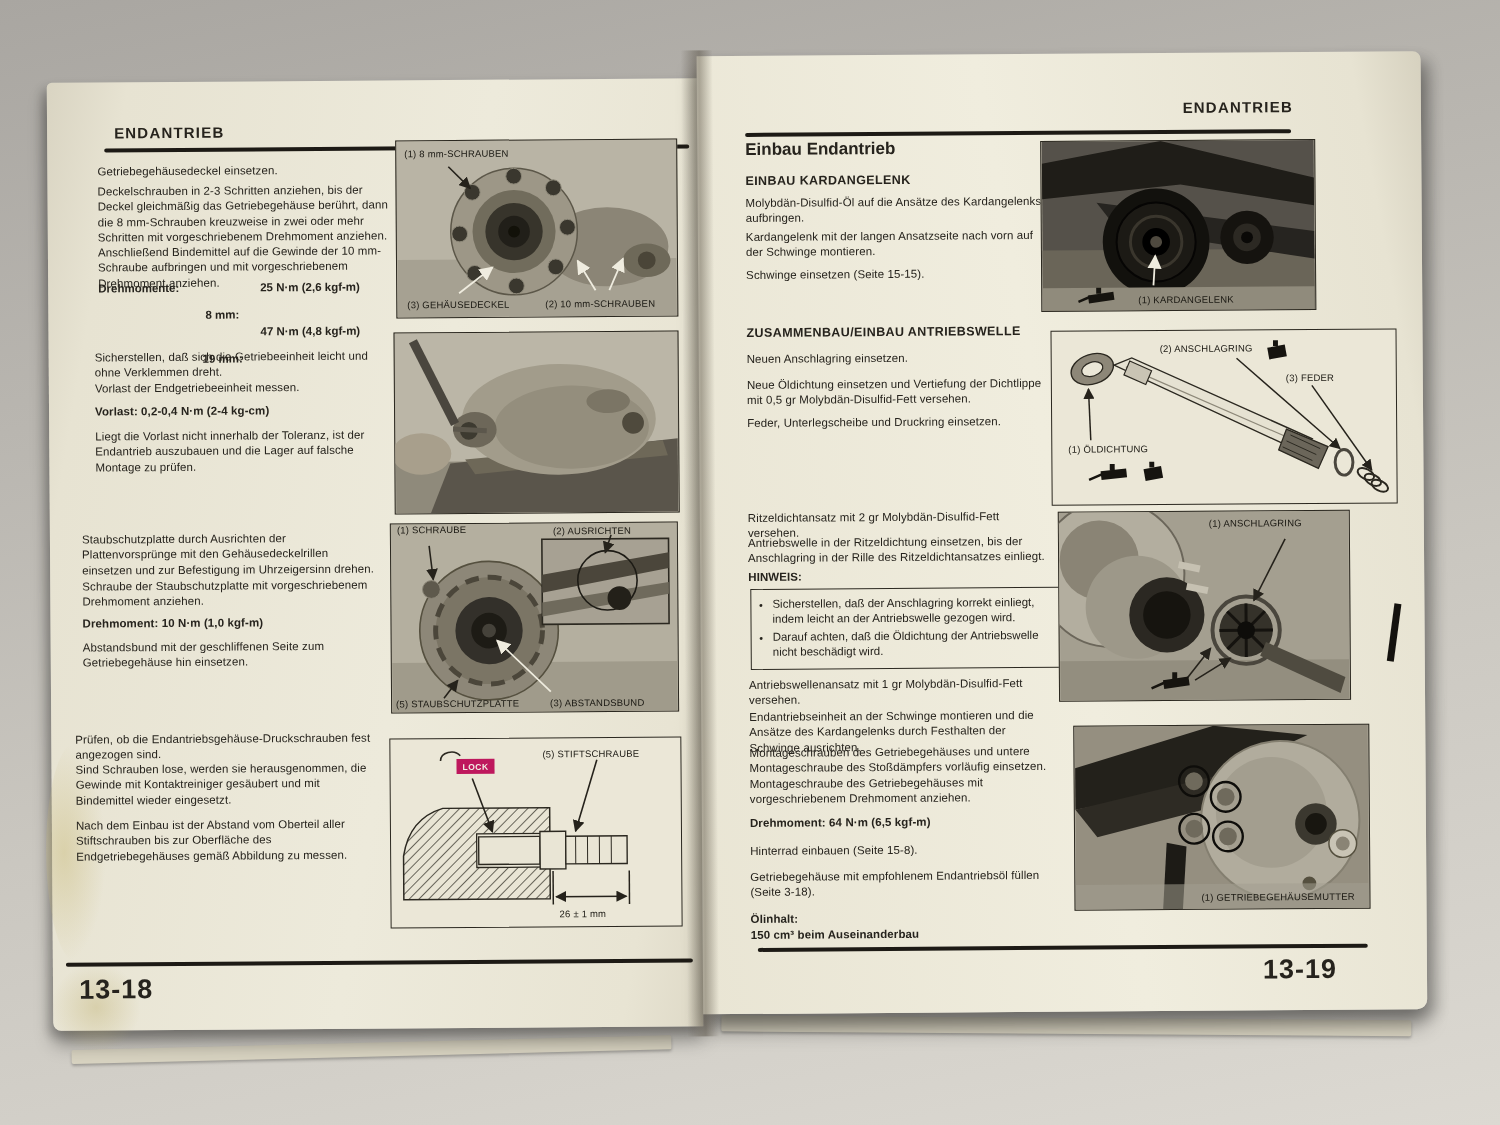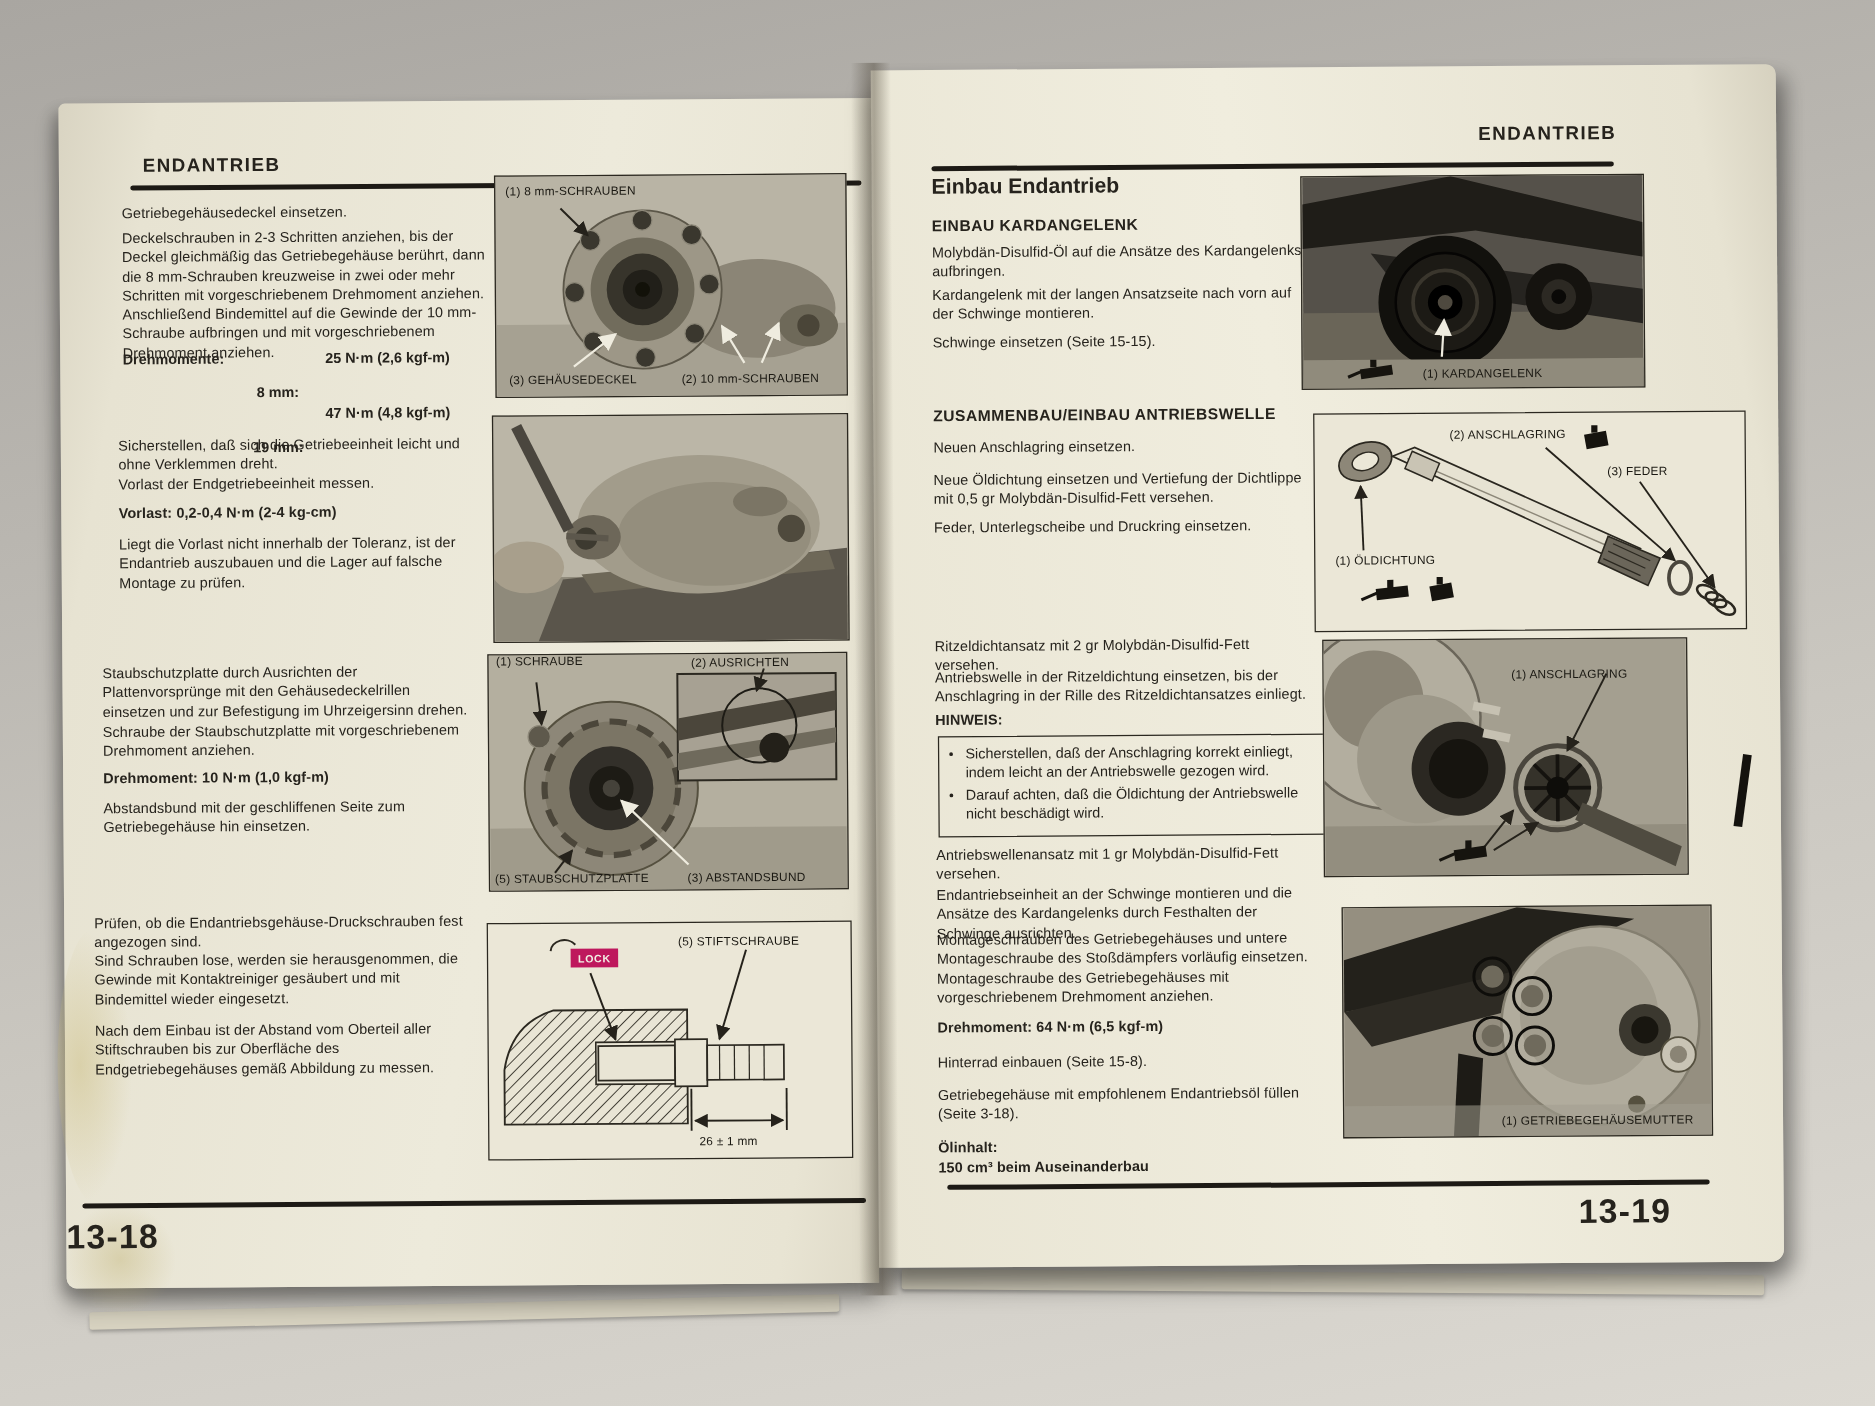--- a/index.html
+++ b/index.html
@@ -216,21 +216,21 @@
           <line x1="240" y1="134" x2="240" y2="168"></line>
           <line x1="166" y1="160" x2="237" y2="160" marker-start="url(#ahd)" marker-end="url(#ahd)"></line>
         </g>
       </svg>
       <span class="lock-badge" style="left:66px;top:20px">LOCK</span>
       <span class="lbl" style="left:152px;top:10px">(5) STIFTSCHRAUBE</span>
       <span class="lbl" style="left:168px;top:170px">26 ± 1 mm</span>
     </div>
 
     <div class="rule rule-thick" style="left:13px;top:880px;width:627px"></div>
-    <div class="pageno" style="left:0;top:892px">13-18</div>
+    <div class="pageno" style="left:26px;top:892px">13-18</div>
   </div>
 
   <div class="page page-right">
     <div class="hdr" style="right:128px;top:46px">ENDANTRIEB</div>
     <div class="rule rule-thick" style="left:48px;top:77px;width:546px"></div>
 
     <div class="title" style="left:48px;top:84px">Einbau Endantrieb</div>
     <div class="sub" style="left:48px;top:118px">EINBAU KARDANGELENK</div>
 
     <div class="p" style="left:48px;top:140px;width:300px">Molybdän-Disulfid-Öl auf die Ansätze des Kardangelenks aufbringen.</div>
@@ -360,21 +360,21 @@
         <polygon points="208,132 288,168 283,184 202,146" fill="#4f4b40"></polygon>
         <line x1="228" y1="28" x2="196" y2="90" stroke="#25221b" stroke-width="1.6" marker-end="url(#ahd)"></line>
         <line x1="128" y1="168" x2="152" y2="138" stroke="#25221b" stroke-width="1.6" marker-end="url(#ahd)"></line>
         <line x1="136" y1="170" x2="172" y2="148" stroke="#25221b" stroke-width="1.6" marker-end="url(#ahd)"></line>
         <g transform="translate(104,164)">
           <rect x="0" y="4" width="26" height="9" fill="#16140f" transform="rotate(-8 13 8)"></rect>
           <line x1="-12" y1="14" x2="2" y2="8" stroke="#16140f" stroke-width="2.5"></line>
           <rect x="9" y="-2" width="5" height="7" fill="#16140f"></rect>
         </g>
       </svg>
-      <span class="lbl" style="left:150px;top:23px">(1) ANSCHLAGRING</span>
+      <span class="lbl" style="left:150px;top:6px">(1) ANSCHLAGRING</span>
     </div>
 
     <div class="fig" style="left:372px;top:672px;width:296px;height:185px">
       <svg viewBox="0 0 296 185">
         <rect width="296" height="185" fill="#958f80"></rect>
         <polygon points="0,42 140,0 235,10 120,62 0,84" fill="#23211b"></polygon>
         <polygon points="0,84 205,36 220,62 22,112" fill="#2e2b24"></polygon>
         <g>
           <circle cx="207" cy="96" r="80" fill="#b1ac9d" stroke="#847f70" stroke-width="2"></circle>
           <circle cx="198" cy="88" r="56" fill="#a39e8f"></circle>

